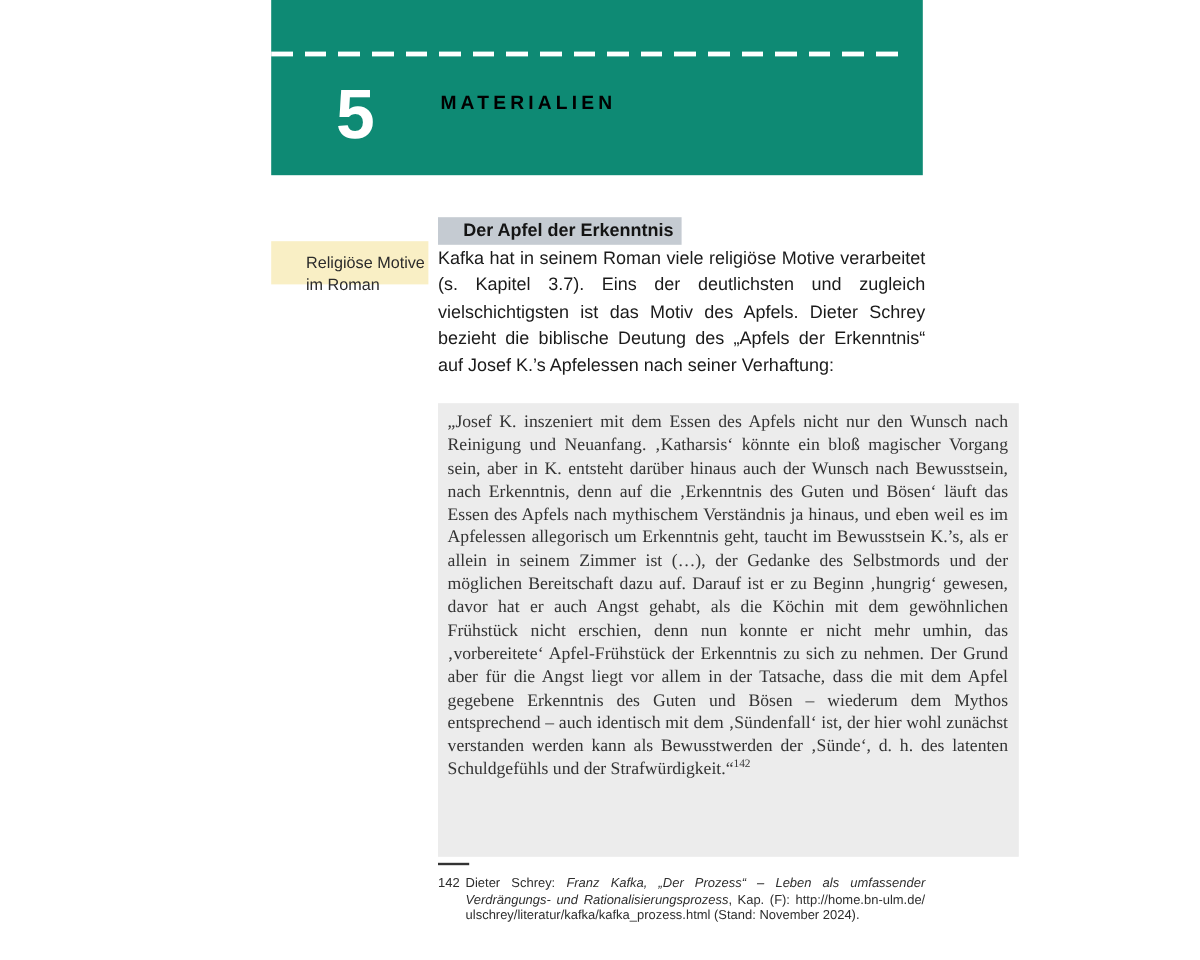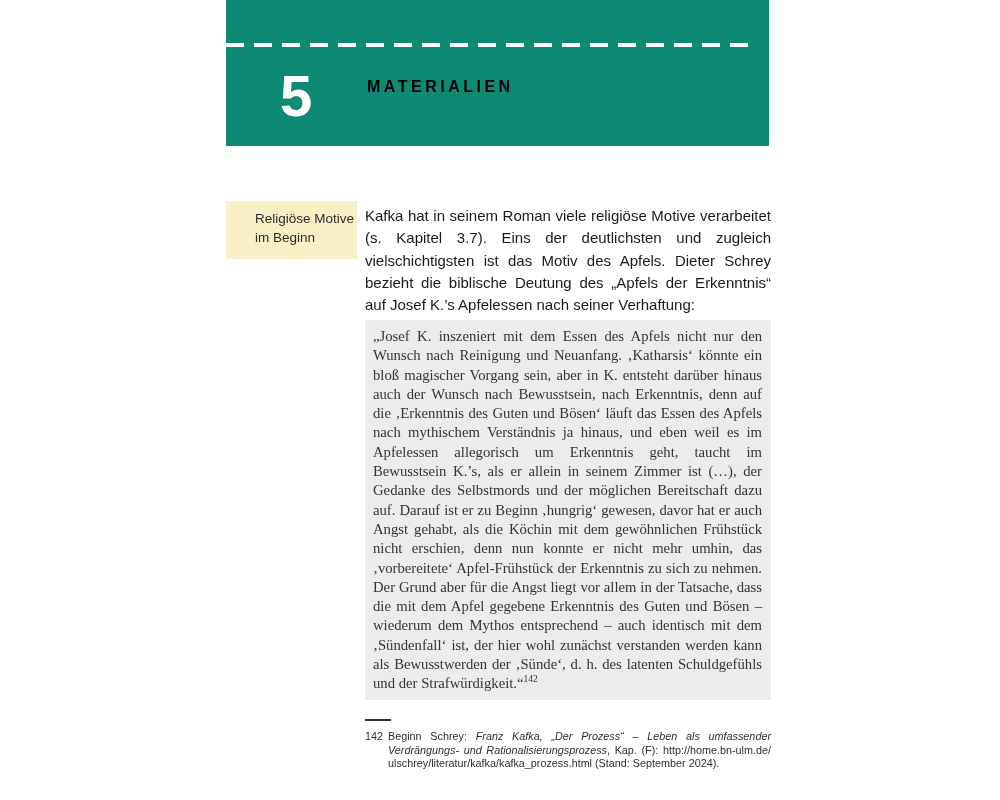--- a/index.html
+++ b/index.html
@@ -51,21 +51,21 @@
     letter-spacing: 3.5px;
     color: #000000;
   }
 
   
   .margin-note {
     position: absolute;
     left: 226px;
     top: 201px;
     width: 131px;
-    height: 58px;
+    height: 36px;
     background: #f9efc5;
     box-sizing: border-box;
     padding: 8px 0 0 29px;
   }
   .margin-note .mline {
     font-size: 13.5px;
     line-height: 19px;
     color: #2b2b2b;
   }
 
@@ -95,22 +95,22 @@
     font-size: 15px;
     line-height: 22.3px;
     text-align: justify;
     color: #1a1a1a;
   }
 
   
   .quote-block {
     position: absolute;
     left: 365px;
-    top: 320px;
-    width: 406px;
+    top: 336px;
+    width: 484px;
     min-height: 378px;
     box-sizing: border-box;
     background: #ececec;
     padding: 7px 9px 6px 8px;
     font-family: "Liberation Serif", serif;
     font-size: 14.7px;
     line-height: 19.3px;
     text-align: justify;
     color: #333333;
   }
@@ -179,34 +179,37 @@
 <div class="page">
 
   <div class="header-band">
     <div class="dashed-line"></div>
     <div class="chapter-number">5</div>
     <div class="chapter-title">MATERIALIEN</div>
   </div>
 
   <div class="margin-note">
     <div class="mline">Religiöse Motive</div>
-    <div class="mline">im Beginn</div>
-  </div>
-
+    <div class="mline">im Roman</div>
+  </div>
+
+  <div class="section-bar">
+    <span>Der Apfel der Erkenntnis</span>
+  </div>
 
   <p class="intro">Kafka hat in seinem Roman viele religiöse Motive verarbeitet (s. Kapitel 3.7). Eins der deutlichsten und zugleich vielschichtigsten ist das Motiv des Apfels. Dieter Schrey bezieht die biblische Deutung des „Apfels der Erkenntnis“ auf Josef K.’s Apfelessen nach seiner Verhaftung:</p>
 
   <div class="quote-block">
     <span>„Josef K. inszeniert mit dem Essen des Apfels nicht nur den Wunsch nach Reinigung und Neuanfang. ‚Katharsis‘ könnte ein bloß magischer Vorgang sein, aber in K. entsteht darüber hinaus auch der Wunsch nach Bewusstsein, nach Erkenntnis, denn auf die ‚Erkenntnis des Guten und Bösen‘ läuft das Essen des Apfels nach mythischem Verständnis ja hinaus, und eben weil es im Apfelessen allegorisch um Erkenntnis geht, taucht im Bewusstsein K.’s, als er allein in seinem Zimmer ist (…), der Gedanke des Selbstmords und der möglichen Bereitschaft dazu auf. Darauf ist er zu Beginn ‚hungrig‘ gewesen, davor hat er auch Angst gehabt, als die Köchin mit dem gewöhnlichen Frühstück nicht erschien, denn nun konnte er nicht mehr umhin, das ‚vorbereitete‘ Apfel-Frühstück der Erkenntnis zu sich zu nehmen. Der Grund aber für die Angst liegt vor allem in der Tatsache, dass die mit dem Apfel gegebene Erkenntnis des Guten und Bösen – wiederum dem Mythos entsprechend – auch identisch mit dem ‚Sündenfall‘ ist, der hier wohl zunächst verstanden werden kann als Bewusstwerden der ‚Sünde‘, d. h. des latenten Schuldgefühls und der Strafwürdigkeit.“</span><sup>142</sup>
   </div>
 
   <div class="footnote-rule"></div>
   <div class="footnote">
     <span class="fn-num">142</span>
-    <span class="fn-text"><span>Beginn Schrey: </span><em>Franz Kafka, „Der Prozess“ – Leben als umfassender Verdrängungs- und Rationalisierungsprozess</em><span>, Kap. (F): http://home.bn-ulm.de/ ulschrey/literatur/kafka/kafka_prozess.html (Stand: September 2024).</span></span>
+    <span class="fn-text"><span>Dieter Schrey: </span><em>Franz Kafka, „Der Prozess“ – Leben als umfassender Verdrängungs- und Rationalisierungsprozess</em><span>, Kap. (F): http://home.bn-ulm.de/ ulschrey/literatur/kafka/kafka_prozess.html (Stand: November 2024).</span></span>
   </div>
 
   <div class="footer">
     <span class="page-num">130</span>
     <span class="book-title">FRANZ KAFKA</span>
   </div>
 
 </div>
 
 </body></html>

